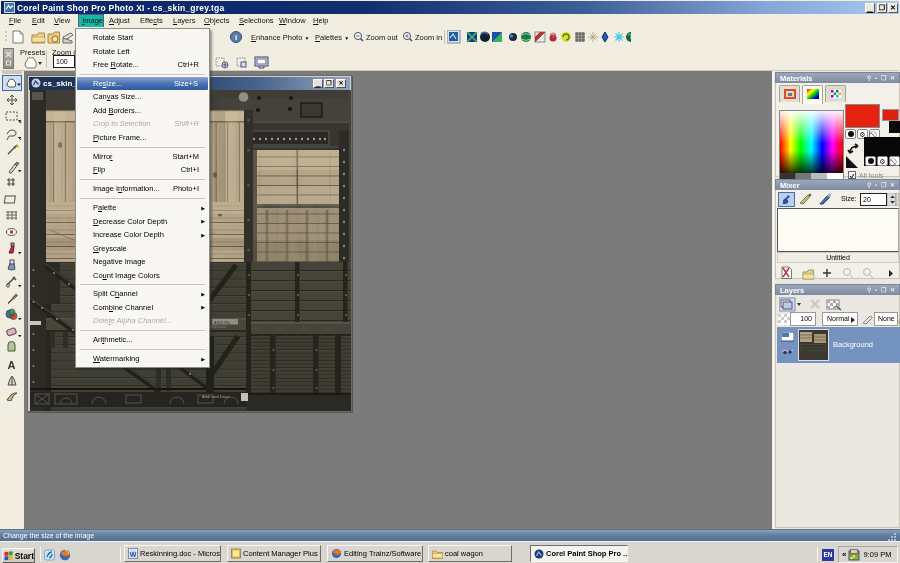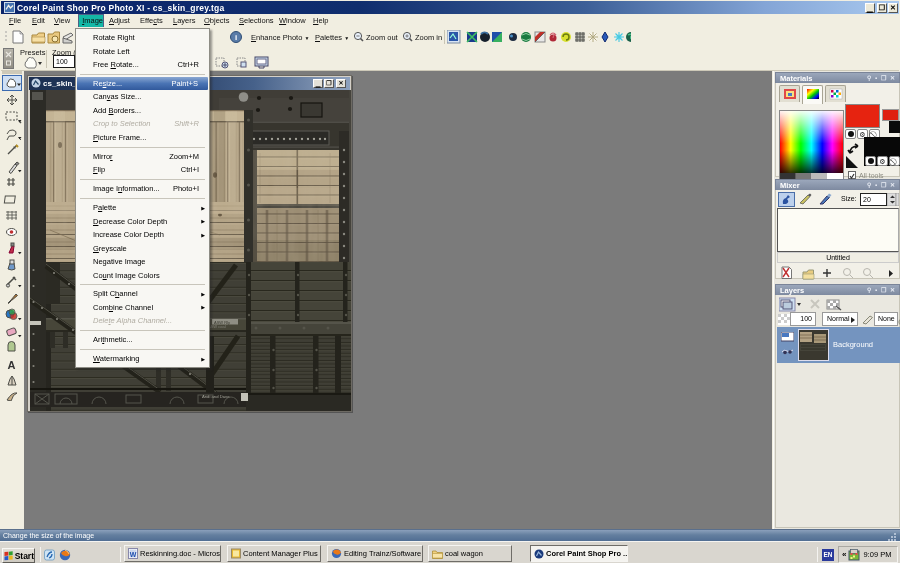--- a/index.html
+++ b/index.html
@@ -714,31 +714,31 @@
     <rect x="211" y="303" width="7" height="8" fill="#c2c1b7"></rect>
     <path d="M206 175 L176 215" stroke="#232219" stroke-width="5"></path>
     <path d="M208 246 L178 290" stroke="#232219" stroke-width="5"></path>
     <rect x="176" y="246" width="8" height="57" fill="#21201a"></rect>
     <text x="178" y="238" font-size="4" fill="#83827a">ASW coal</text>
   </svg>
   </div>
 </div>
 
 <div class="abs" id="dropmenu">
-  <div class="mi">Rotate Right</div>
+  <div class="mi">Rotate Start</div>
   <div class="mi">Rotate Left</div>
   <div class="mi">Free <u>R</u>otate...<span class="sc">Ctrl+R</span></div>
   <div class="msep"></div>
-  <div class="mi hl">Re<u>s</u>ize...<span class="sc">Paint+S</span></div>
+  <div class="mi hl">Re<u>s</u>ize...<span class="sc">Size+S</span></div>
   <div class="mi">Can<u>v</u>as Size...</div>
   <div class="mi">Add <u>B</u>orders...</div>
   <div class="mi dis">Crop to Selection<span class="sc">Shift+R</span></div>
   <div class="mi"><u>P</u>icture Frame...</div>
   <div class="msep"></div>
-  <div class="mi">Mirro<u>r</u><span class="sc">Zoom+M</span></div>
+  <div class="mi">Mirro<u>r</u><span class="sc">Start+M</span></div>
   <div class="mi"><u>F</u>lip<span class="sc">Ctrl+I</span></div>
   <div class="msep"></div>
   <div class="mi">Image I<u>n</u>formation...<span class="sc">Photo+I</span></div>
   <div class="msep"></div>
   <div class="mi">P<u>a</u>lette<span class="arr">▶</span></div>
   <div class="mi"><u>D</u>ecrease Color Depth<span class="arr">▶</span></div>
   <div class="mi">Increase Color Depth<span class="arr">▶</span></div>
   <div class="mi"><u>G</u>reyscale</div>
   <div class="mi">Negative Image</div>
   <div class="mi">Co<u>u</u>nt Image Colors</div>

